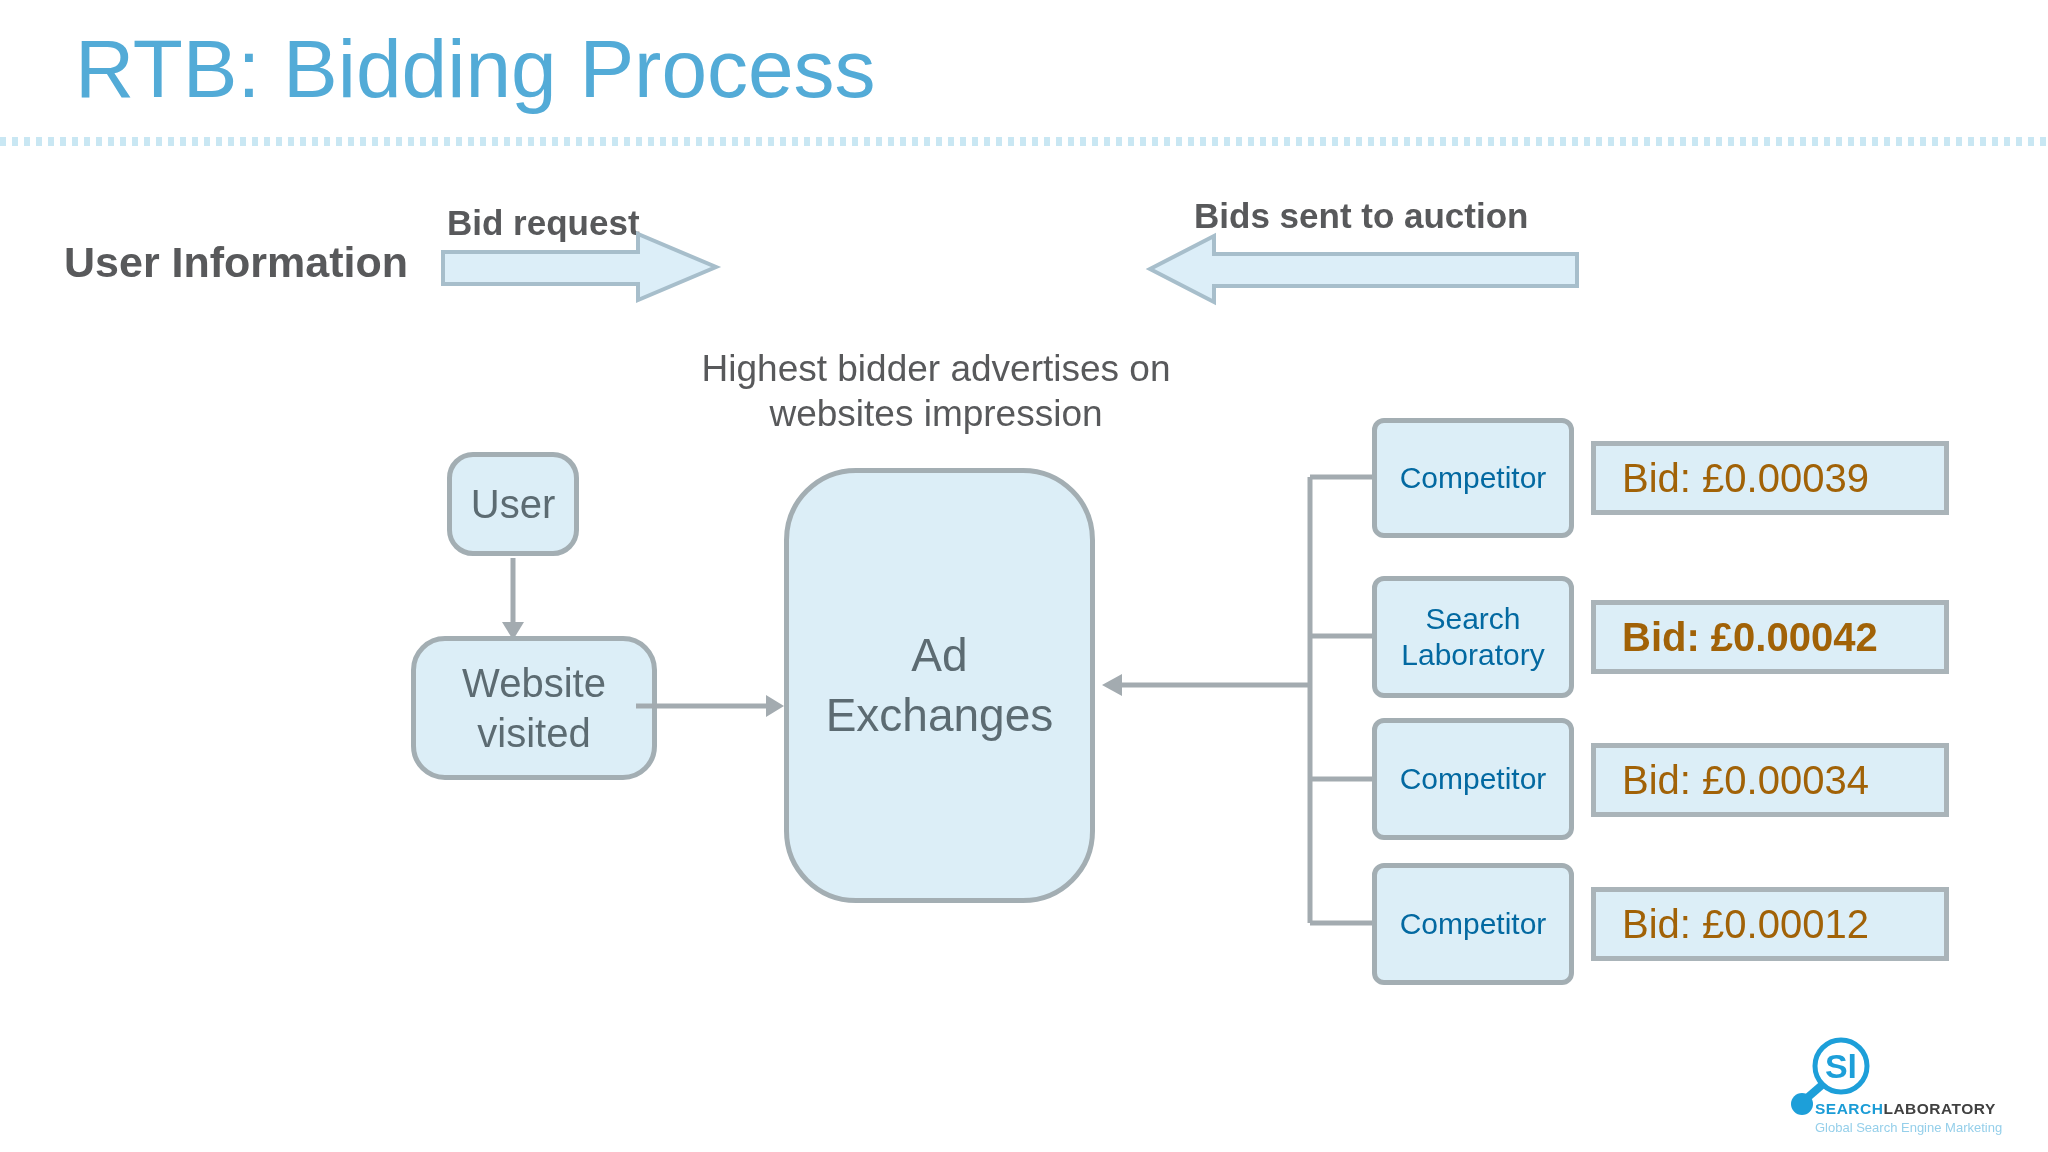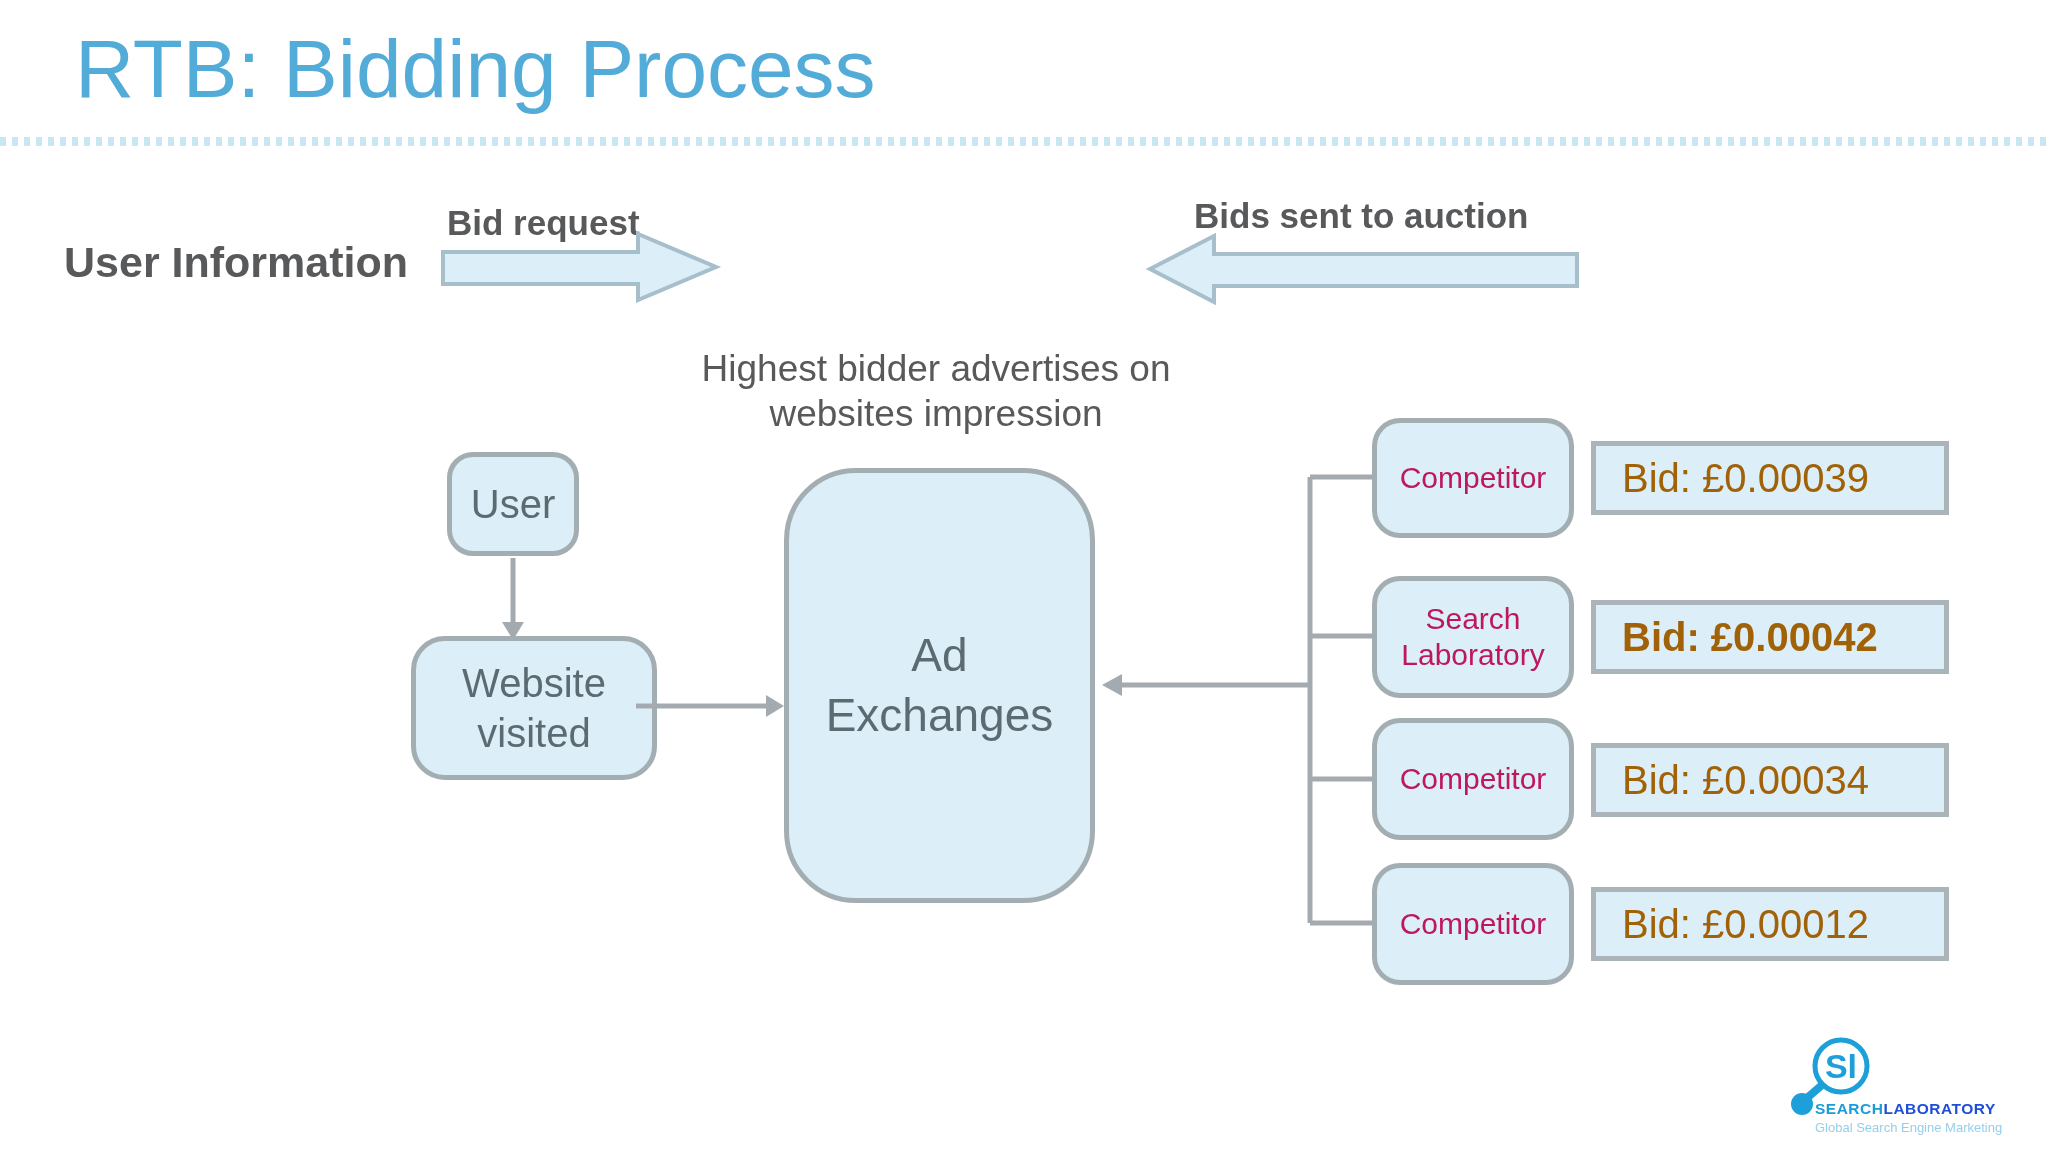--- a/index.html
+++ b/index.html
@@ -28,36 +28,36 @@
     display:flex;align-items:center;justify-content:center;text-align:center;
     color:#5C6B72;box-sizing:border-box;
   }
   .node-user{left:447px;top:452px;width:132px;height:104px;border-radius:26px;font-size:40px;}
   .node-website{left:388px;top:636px;width:246px;height:144px;border-radius:34px;font-size:40px;line-height:1.25;margin-left:23px;}
   .node-ad{left:784px;top:468px;width:311px;height:435px;border-radius:72px;font-size:46px;line-height:1.3;}
   .node-ad .inner{width:270px;}
   .node-website .inner{width:200px;}
   .bidder-node{
     position:absolute;left:1372px;width:202px;background:#DCEEF7;border:5px solid #A3AEB3;
-    border-radius:28px;display:flex;align-items:center;justify-content:center;text-align:center;
-    color:#be185d;font-size:30px;line-height:1.2;box-sizing:border-box;
+    border-radius:12px;display:flex;align-items:center;justify-content:center;text-align:center;
+    color:#0369a1;font-size:30px;line-height:1.2;box-sizing:border-box;
   }
   .bidder-node .inner{width:170px;}
   .bid-box{
     position:absolute;left:1591px;width:358px;height:74px;background:#DCEEF7;
     border:5px solid #AAB4B9;display:flex;align-items:center;box-sizing:border-box;
     color:#a16207;font-size:40px;padding-left:26px;white-space:nowrap;
   }
   .bid-box.bold{font-weight:bold;}
   svg{position:absolute;overflow:visible;}
   .logo{position:absolute;left:1788px;top:1028px;width:250px;height:112px;}
   .logo .brand{position:absolute;left:27px;top:72px;font-size:15.5px;font-weight:bold;
     letter-spacing:0.5px;white-space:nowrap;}
   .logo .brand .b1{color:#1B9CD6;}
-  .logo .brand .b2{color:#1d4ed8;}
+  .logo .brand .b2{color:#404040;}
   .logo .tagline{position:absolute;left:27px;top:92px;font-size:13px;color:#95CFEA;white-space:nowrap;}
 </style>
 </head>
 <body>
 
 <div class="slide">
 
   <div class="title">RTB: Bidding Process</div>
   <div class="divider"></div>
 

